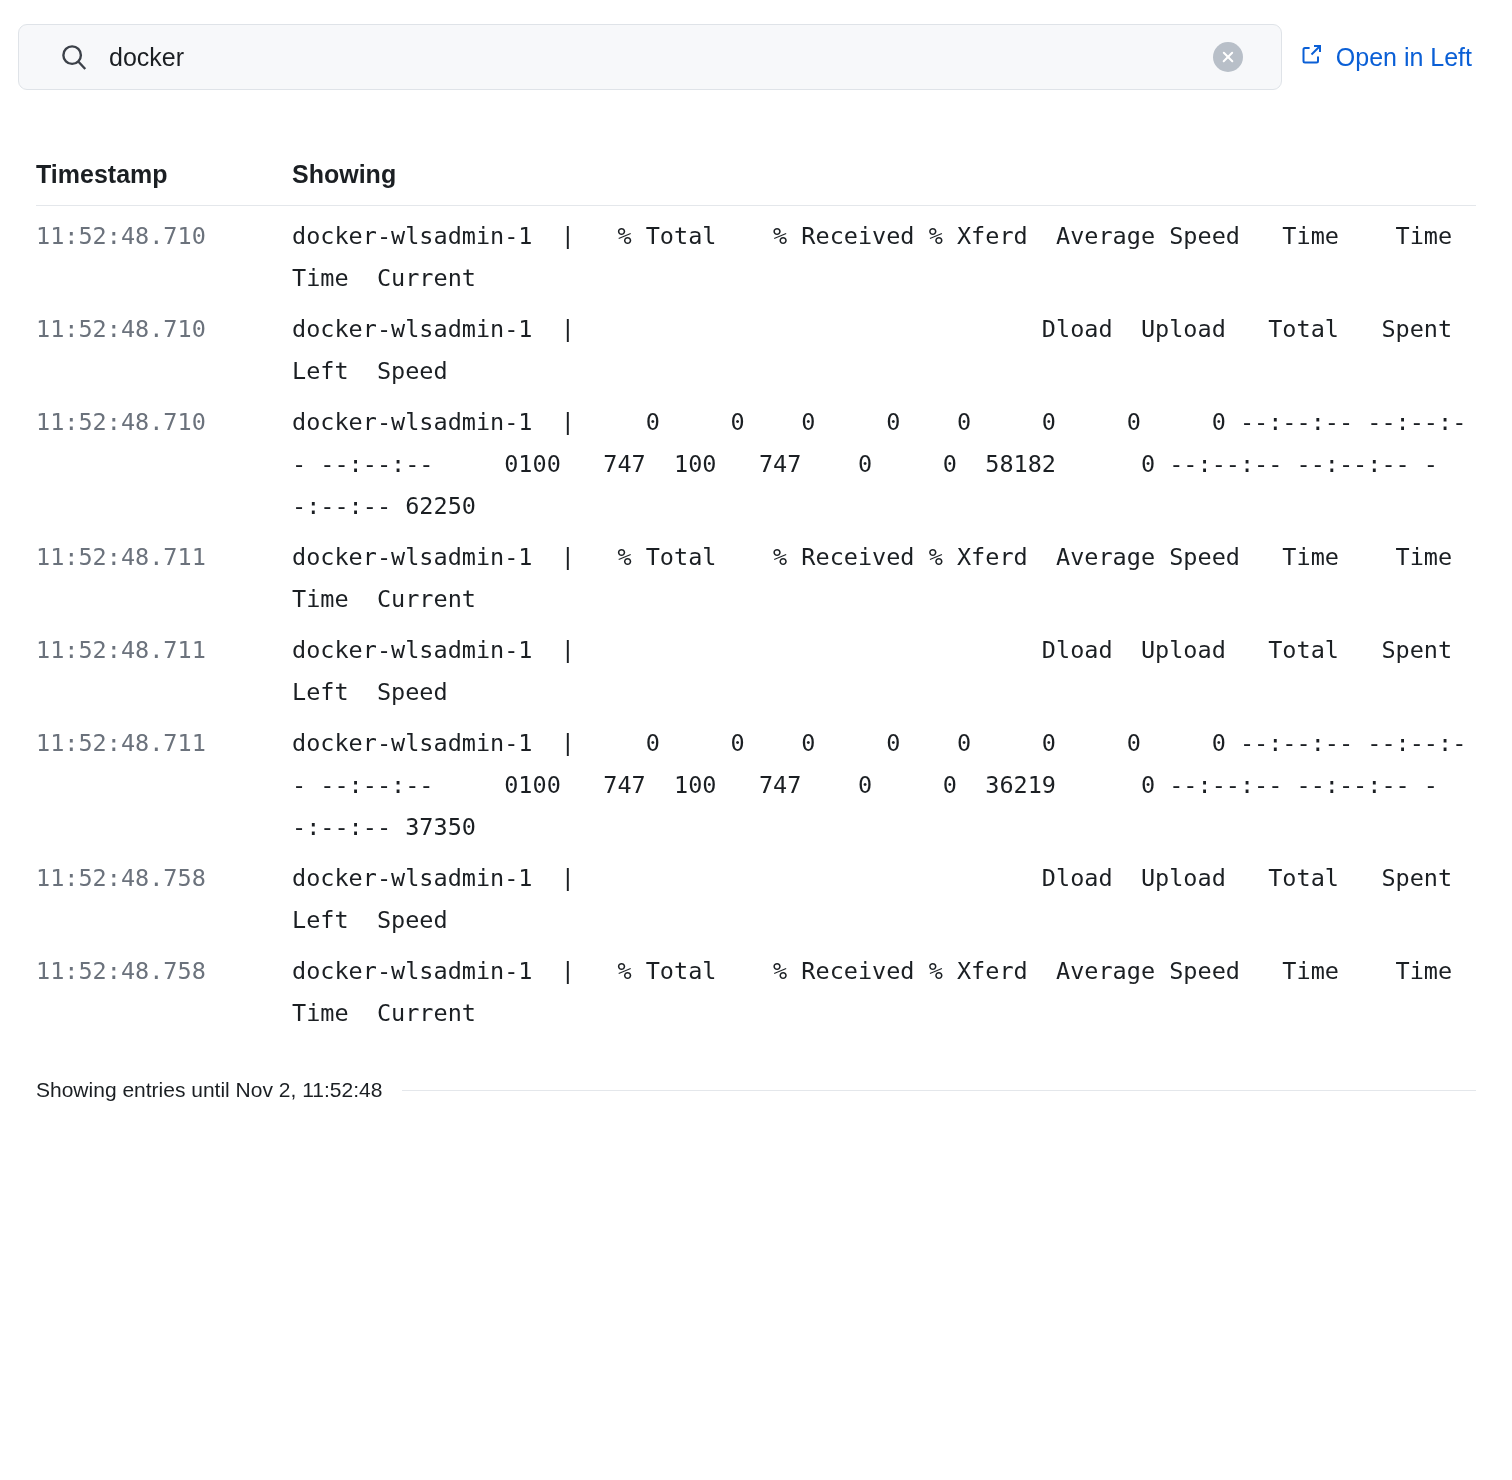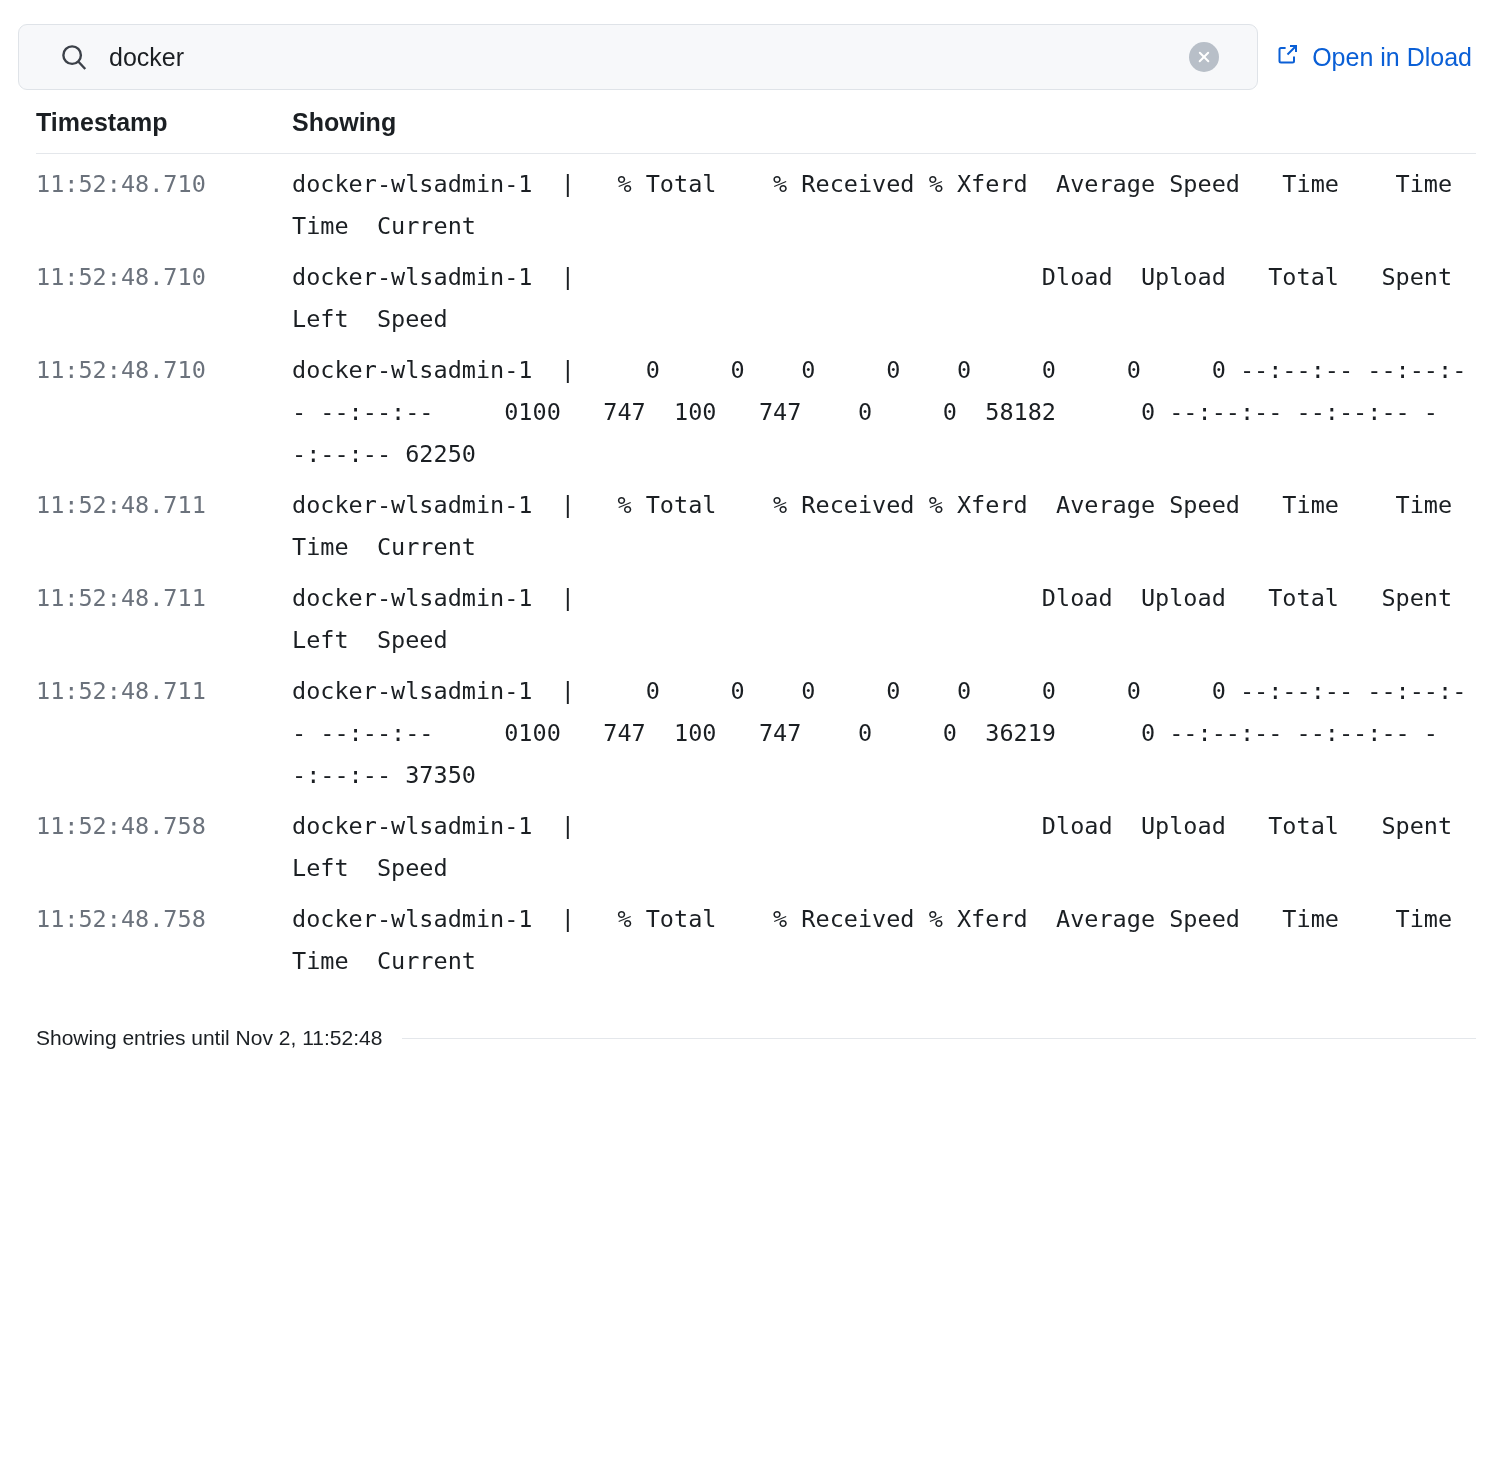--- a/index.html
+++ b/index.html
@@ -92,21 +92,21 @@
     color: #0a5fd6;
     font-size: 25px;
     cursor: pointer;
     white-space: nowrap;
     padding-right: 4px;
   }
   .open-logs svg { width: 24px; height: 24px; }
 
   
   .table {
-    margin: 18px 36px 0 36px;
+    margin: 70px 36px 0 36px;
   }
 
   .thead {
     display: flex;
     font-size: 25px;
     font-weight: bold;
     color: #1b1f23;
     padding-bottom: 16px;
     border-bottom: 1px solid #e4e7eb;
   }
@@ -176,21 +176,21 @@
     </div>
 
     <div class="open-logs">
       <span>
         <svg viewBox="0 0 24 24" fill="none" stroke="currentColor" stroke-width="2">
           <path d="M14 4h6v6"></path>
           <path d="M20 4l-8.5 8.5"></path>
           <path d="M18 14.5V19a1.5 1.5 0 0 1-1.5 1.5H5A1.5 1.5 0 0 1 3.5 19V7.5A1.5 1.5 0 0 1 5 6h4.6"></path>
         </svg>
       </span>
-      <span>Open in Dload</span>
+      <span>Open in Left</span>
     </div>
   </div>
 
   <div class="table">
     <div class="thead">
       <div class="col-ts">Timestamp</div>
       <div class="col-msg">Showing</div>
     </div>
     <div id="rows">
         <div class="row">

